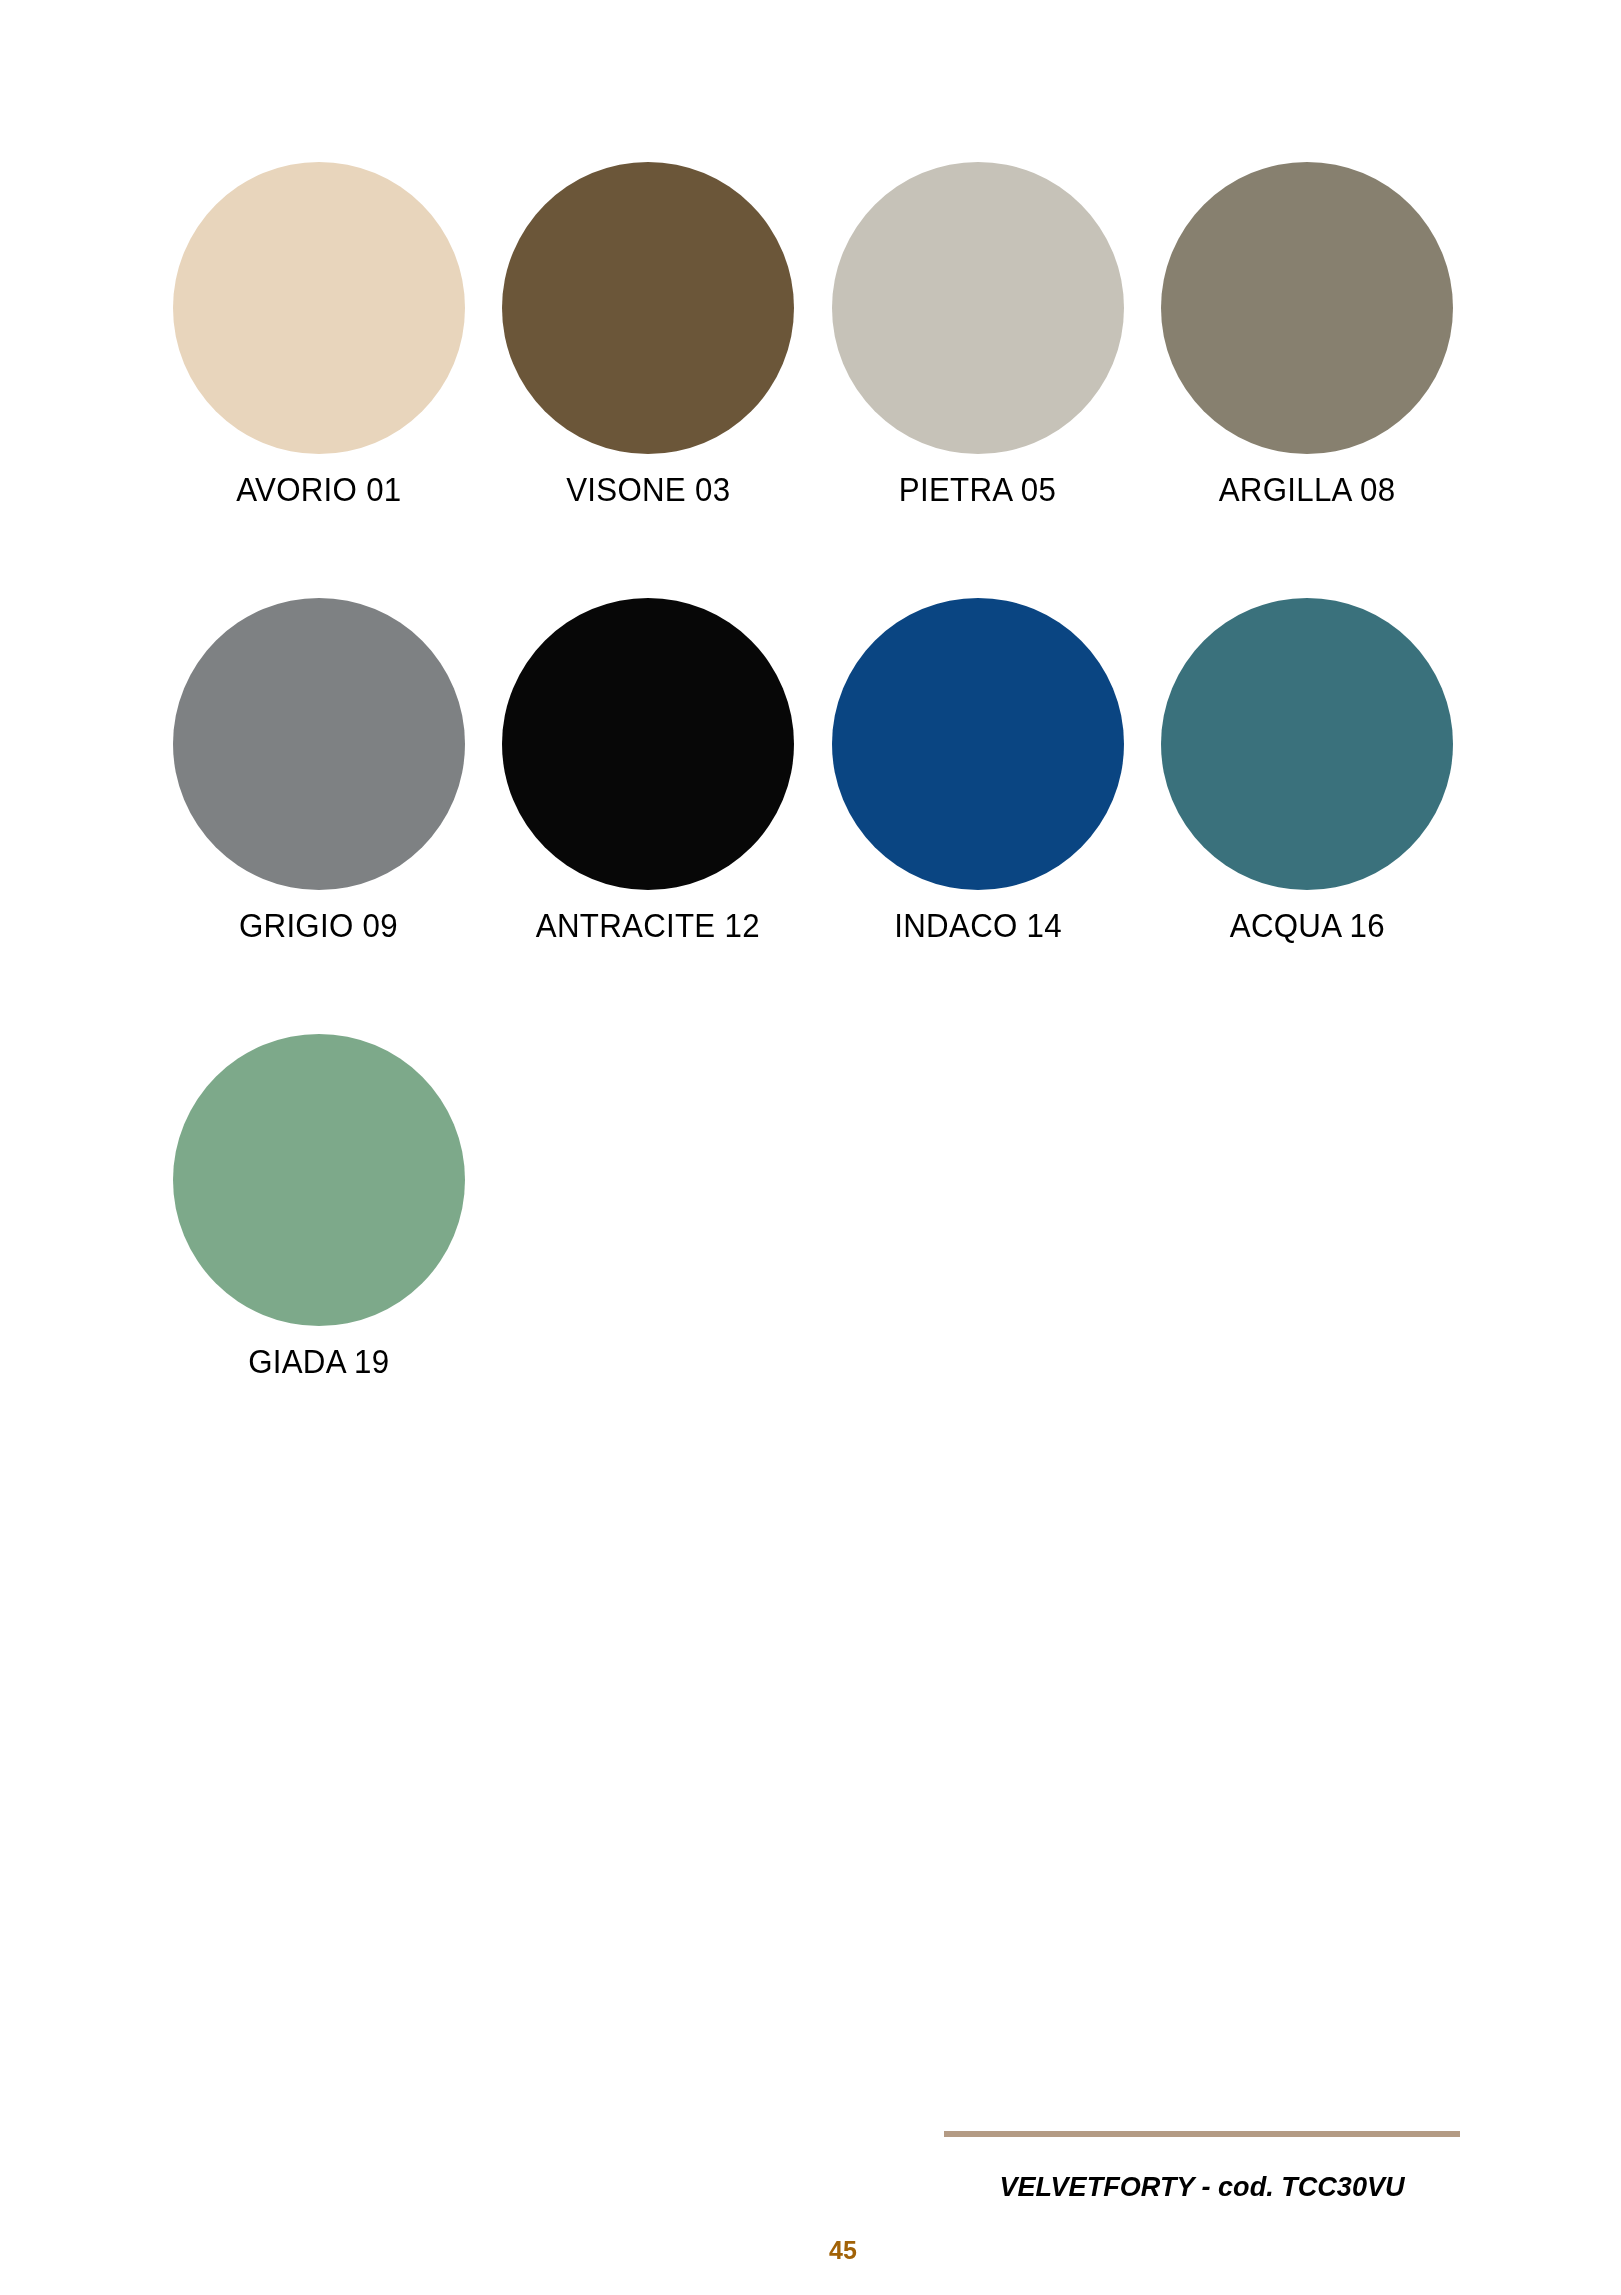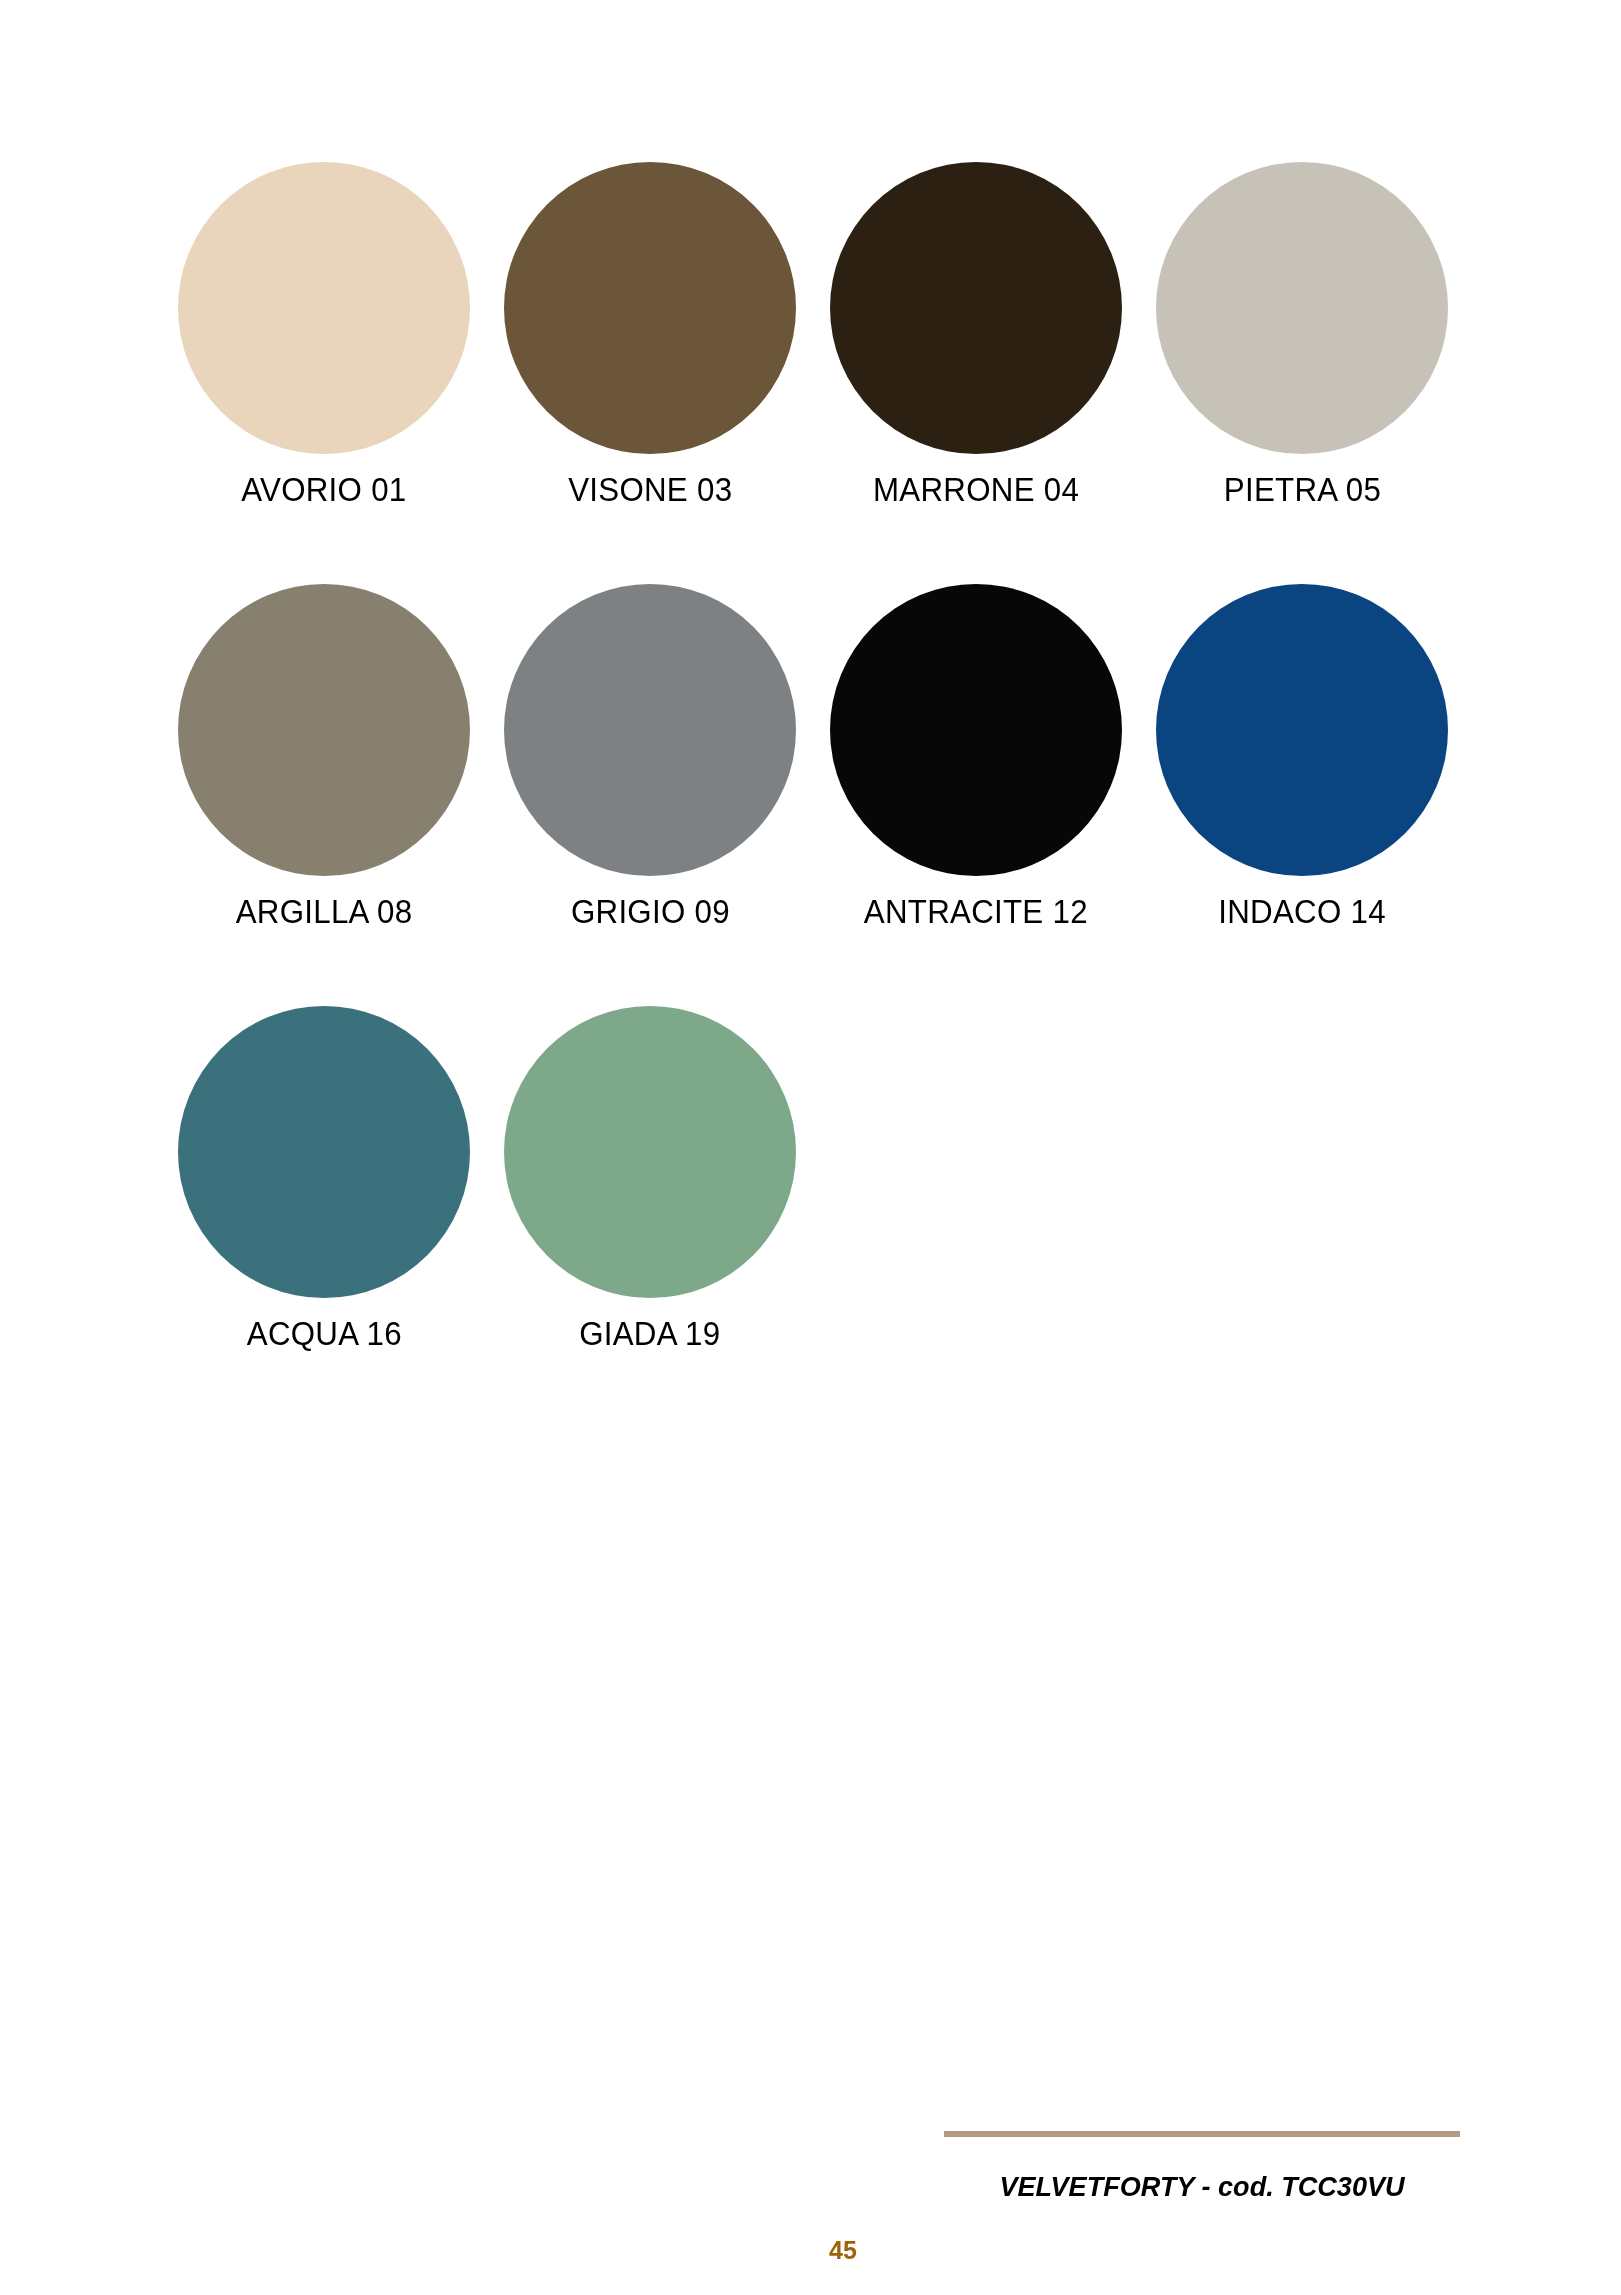--- a/index.html
+++ b/index.html
@@ -28,20 +28,21 @@
   .swatch-grid {
     position: absolute;
     left: 161px;
     top: 162px;
     width: 1304px;
     display: grid;
     grid-template-columns: repeat(4, 1fr);
     grid-auto-rows: 422px;
     column-gap: 0px;
     row-gap: 0px;
+    gap: 14px;
   }
 
   .swatch-cell {
     position: relative;
     display: flex;
     flex-direction: column;
     align-items: center;
   }
 
   .swatch-disc {
@@ -115,24 +116,20 @@
       <div class="swatch-disc" style="background: rgb(232, 213, 188);"></div>
       <div class="swatch-label">AVORIO 01</div>
     </div>
 
 
     <div class="swatch-cell">
       <div class="swatch-disc" style="background: rgb(107, 86, 57);"></div>
       <div class="swatch-label">VISONE 03</div>
     </div>
 
-    <div class="swatch-cell">
-      <div class="swatch-disc" style="background: rgb(43, 32, 18);"></div>
-      <div class="swatch-label">MARRONE 04</div>
-    </div>
 
     <div class="swatch-cell">
       <div class="swatch-disc" style="background: rgb(198, 194, 184);"></div>
       <div class="swatch-label">PIETRA 05</div>
     </div>
 
 
 
     <div class="swatch-cell">
       <div class="swatch-disc" style="background: rgb(135, 128, 111);"></div>

